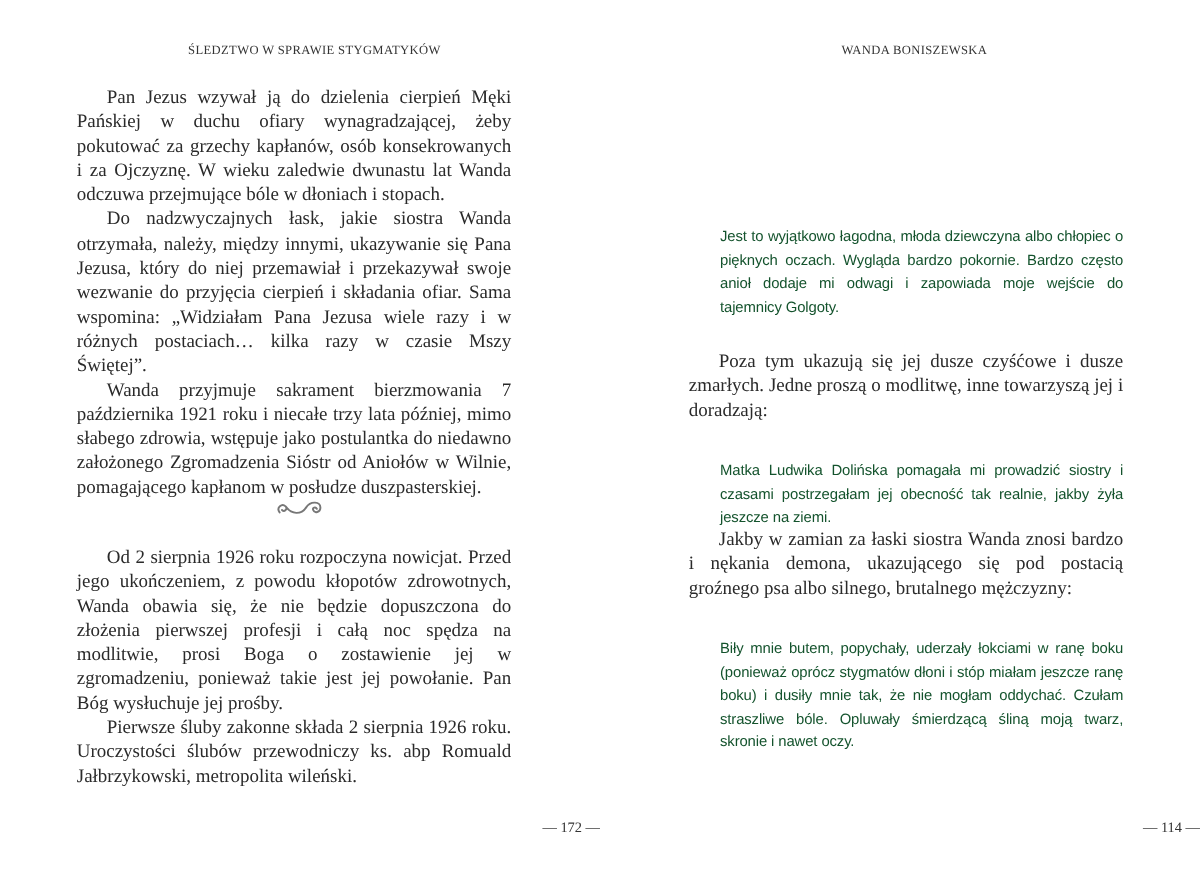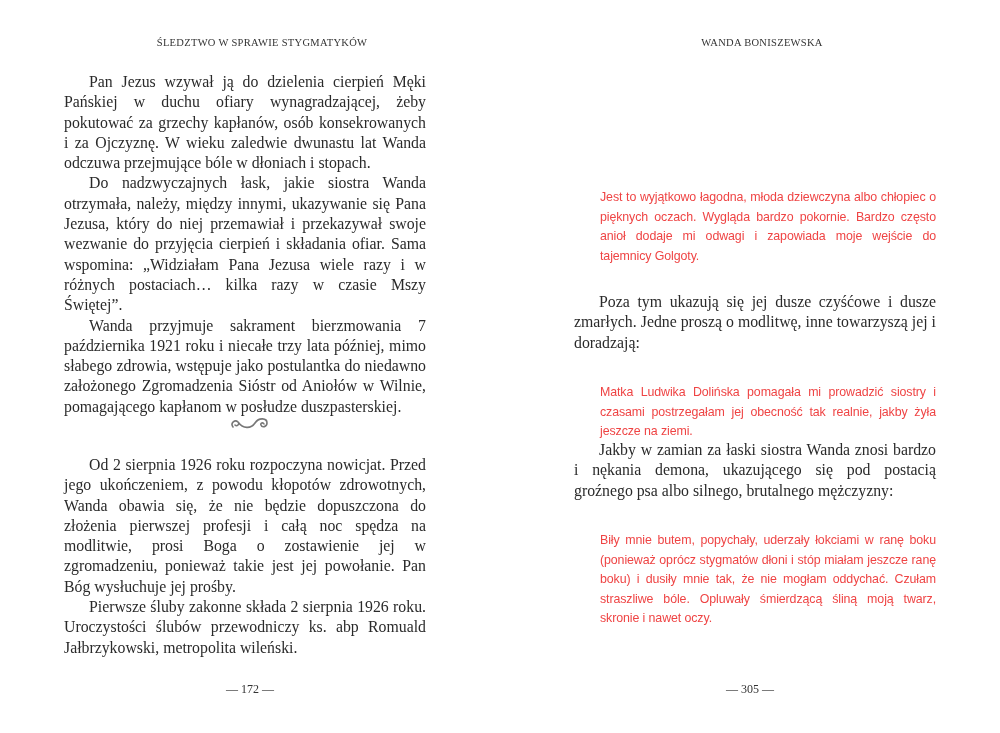--- a/index.html
+++ b/index.html
@@ -15,27 +15,27 @@
   .text {
     position: absolute; font-family: "Liberation Serif", serif;
     font-size: 15.8px; line-height: 20.3px; text-align: justify; color: #2a2a2a;
   }
   .left .text { left: 64px; width: 362px; }
   .right .text { left: 74px; width: 362px; }
   .text p { margin: 0; text-indent: 25px; hyphens: manual; }
   .quote {
     position: absolute; left: 100px; width: 336px;
     font-family: "Liberation Sans Narrow", "Liberation Sans", sans-serif;
-    font-size: 12.4px; line-height: 19.5px; text-align: justify; color: #ef4444;
+    font-size: 12.4px; line-height: 19.5px; text-align: justify; color: #14532d;
     letter-spacing: -0.1px;
   }
   .quote p { margin: 0; }
   .ornament { position: absolute; left: 227px; top: 413px; width: 46px; height: 22px; }
   .folio {
-    position: absolute; top: 682px; left: 0; width: 100%; text-align: center;
+    position: absolute; top: 682px; left: 0; width: 100%; text-align: right;
     font-family: "Liberation Serif", serif; font-size: 12px; color: #333;
   }
 </style>
 </head>
 <body>
 
 <div class="page left">
   <div class="running-head">ŚLEDZTWO W SPRAWIE STYGMATYKÓW</div>
 
   <div class="text" style="top:72px;">
@@ -73,14 +73,14 @@
   </div>
 
   <div class="text" style="top:440px;">
     <p>Jakby w zamian za łaski siostra Wanda znosi bardzo i nękania demona, ukazującego się pod postacią groźnego psa albo silnego, brutalnego mężczyzny:</p>
   </div>
 
   <div class="quote" style="top:531px;">
     <p>Biły mnie butem, popychały, uderzały łokciami w ranę boku (ponieważ oprócz stygmatów dłoni i stóp miałam jeszcze ranę boku) i dusiły mnie tak, że nie mogłam oddychać. Czułam straszliwe bóle. Opluwały śmierdzącą śliną moją twarz, skronie i nawet oczy.</p>
   </div>
 
-  <div class="folio">— 305 —</div>
+  <div class="folio">— 114 —</div>
 </div>
 
 </body></html>

